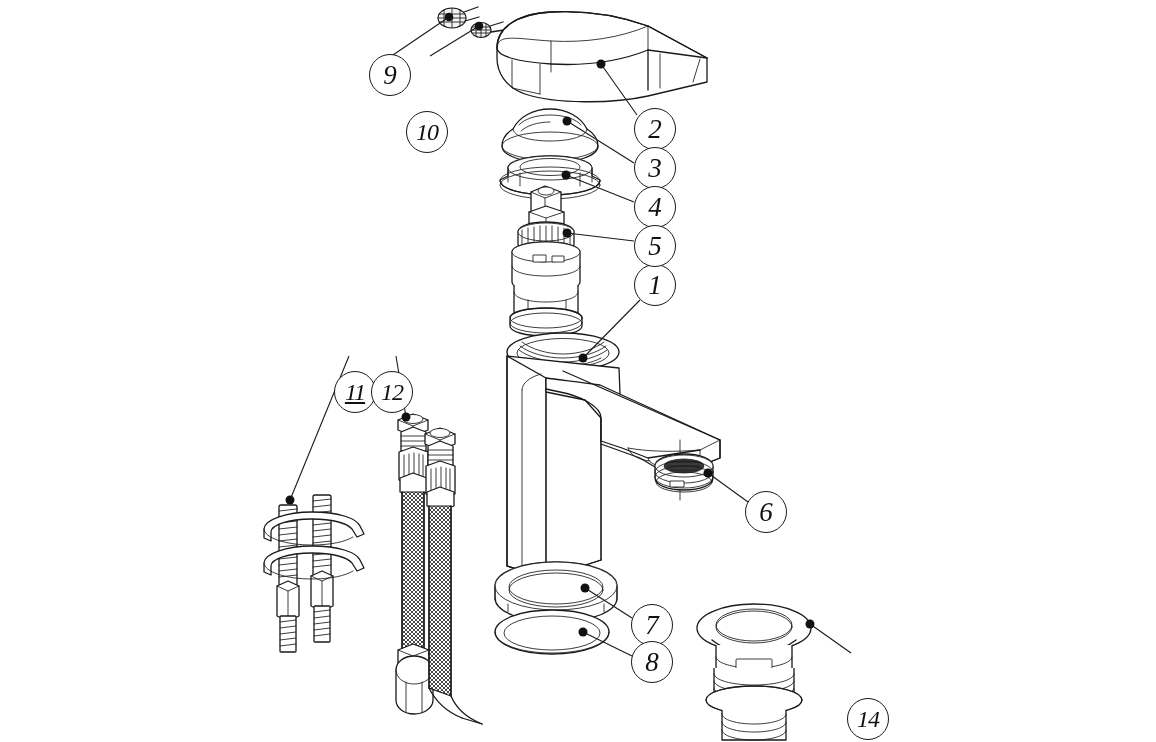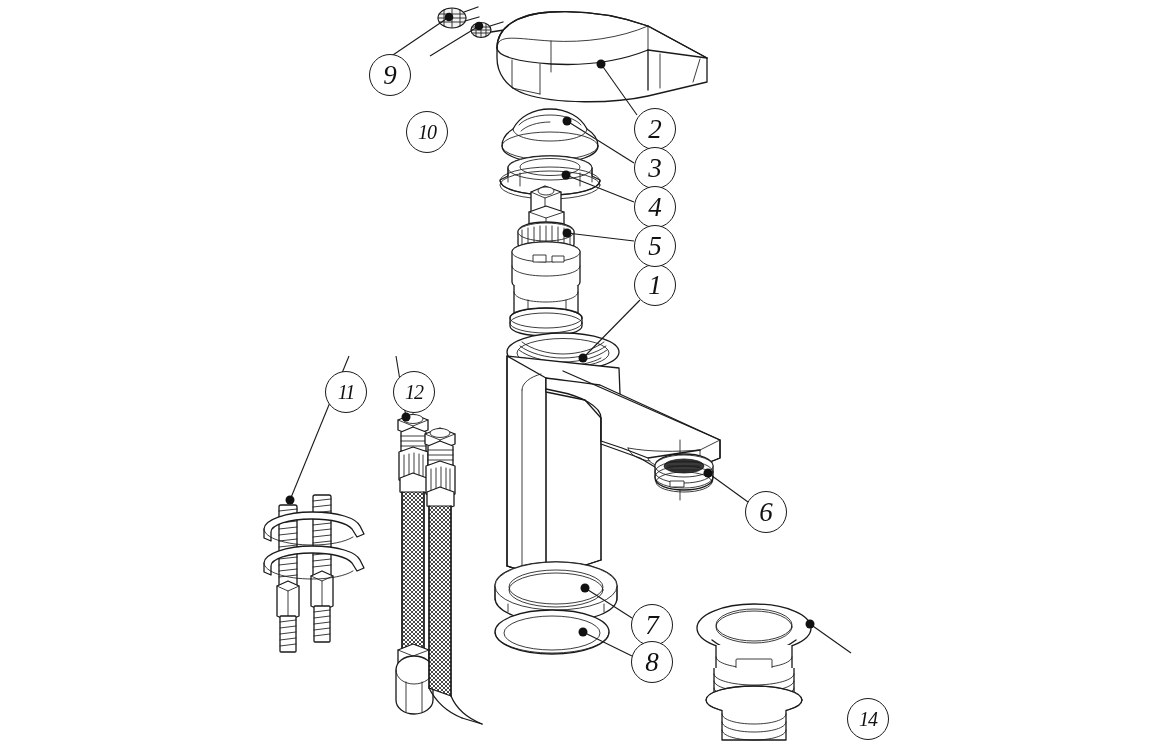--- a/index.html
+++ b/index.html
@@ -19,21 +19,21 @@
     background:#ffffff;
     display:flex;align-items:center;justify-content:center;
     font-family:"Liberation Serif", serif;
     font-size:27px;
     font-style:italic;
     line-height:1;
     color:#111111;
     box-sizing:border-box;
     user-select:none;
   }
-  .callout.wide{font-size:20px;letter-spacing:-1px;margin-top:36px;}
+  .callout.wide{font-size:24px;letter-spacing:-1px;margin-top:36px;}
 </style>
 </head>
 <body>
 
 <div id="diagram-root">
 
   <svg id="art" viewBox="0 0 1156 742" xmlns="http://www.w3.org/2000/svg">
     <defs>
       <style>
         .ln{fill:none;stroke:#1a1a1a;stroke-width:1.3;stroke-linejoin:round;stroke-linecap:round;}
@@ -391,17 +391,17 @@
   <div class="callout" style="left:655px;top:285px;">1</div>
   <div class="callout" style="left:655px;top:129px;">2</div>
   <div class="callout" style="left:655px;top:168px;">3</div>
   <div class="callout" style="left:655px;top:207px;">4</div>
   <div class="callout" style="left:655px;top:246px;">5</div>
   <div class="callout" style="left:766px;top:512px;">6</div>
   <div class="callout" style="left:652px;top:625px;">7</div>
   <div class="callout" style="left:652px;top:662px;">8</div>
   <div class="callout" style="left:390px;top:75px;">9</div>
   <div class="callout wide" style="left:427px;top:75px;">10</div>
-  <div class="callout wide" style="left:346px;top:335px;">11</div>
-  <div class="callout wide" style="left:414px;top:335px;">12</div>
+  <div class="callout wide" style="left:355px;top:335px;text-decoration:underline;">11</div>
+  <div class="callout wide" style="left:392px;top:335px;">12</div>
   <div class="callout wide" style="left:868px;top:662px;">14</div>
 
 </div>
 
 </body></html>

